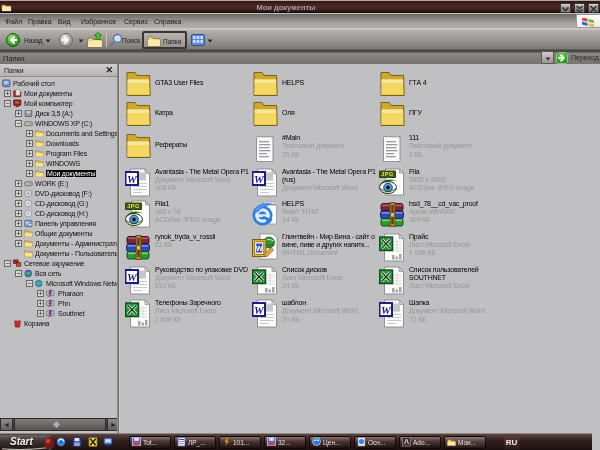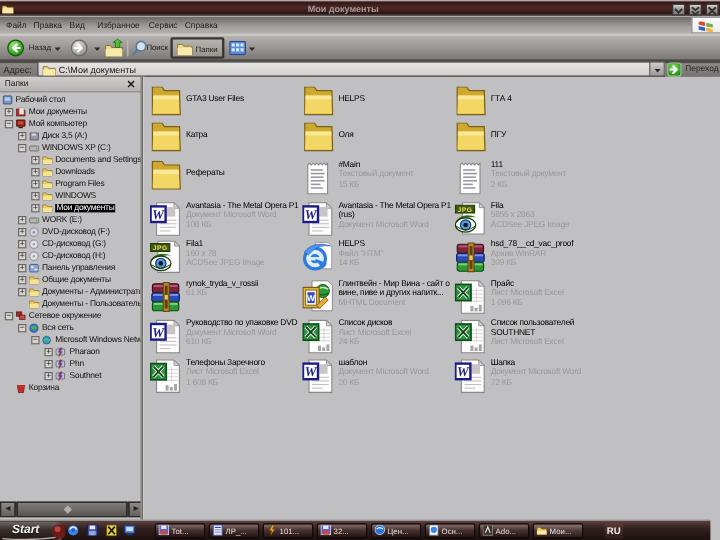--- a/index.html
+++ b/index.html
@@ -145,28 +145,21 @@
         <rect x="2" y="6.2" width="2.6" height="2.6"></rect>
         <rect x="5.7" y="6.2" width="2.6" height="2.6"></rect>
         <rect x="9.4" y="6.2" width="2.6" height="2.6"></rect>
       </g>
     </svg>
   <svg class="ab" style="left:207px;top:9px" width="6" height="4" viewBox="0 0 6 4">
       <path d="M0.5 0.5 L3 3.5 L5.5 0.5 Z" fill="#2a2826"></path>
     </svg>
 </div>
 <div class="ab" id="addr">
-  <div class="lbl">Адрес:</div>
-  <div id="combo">
-    <svg class="ab" style="left:3px;top:1px" width="12" height="11" viewBox="0 0 12 11">
-        <path d="M1 2.5 L4.5 2.5 L5.5 4 L11 4 L11 10 L1 10 Z" fill="#eedc90" stroke="#8a6d1f" stroke-width="0.7"></path>
-        <path d="M1 5 L11 5 L11 10 L1 10 Z" fill="#f6eaae"></path>
-      </svg>
-    <div class="txt">C:\Мои документы</div>
-  </div>
+  <div class="lbl">Папки:</div>
   <div id="cbtn">
       <svg width="6" height="4" viewBox="0 0 6 4" style="position:absolute;left:3px;top:5px">
         <path d="M0.5 0.5 L3 3.5 L5.5 0.5 Z" fill="#2a2826"></path>
       </svg>
     </div>
   <div id="gobtn">
       <svg width="10" height="10" viewBox="0 0 10 10" style="position:absolute;left:0px;top:0px">
         <path d="M4 2.2 L7 5 L4 7.8 M7 5 L1.8 5" fill="none" stroke="#fff" stroke-width="1.7" stroke-linecap="round" stroke-linejoin="round"></path>
       </svg>
     </div>

